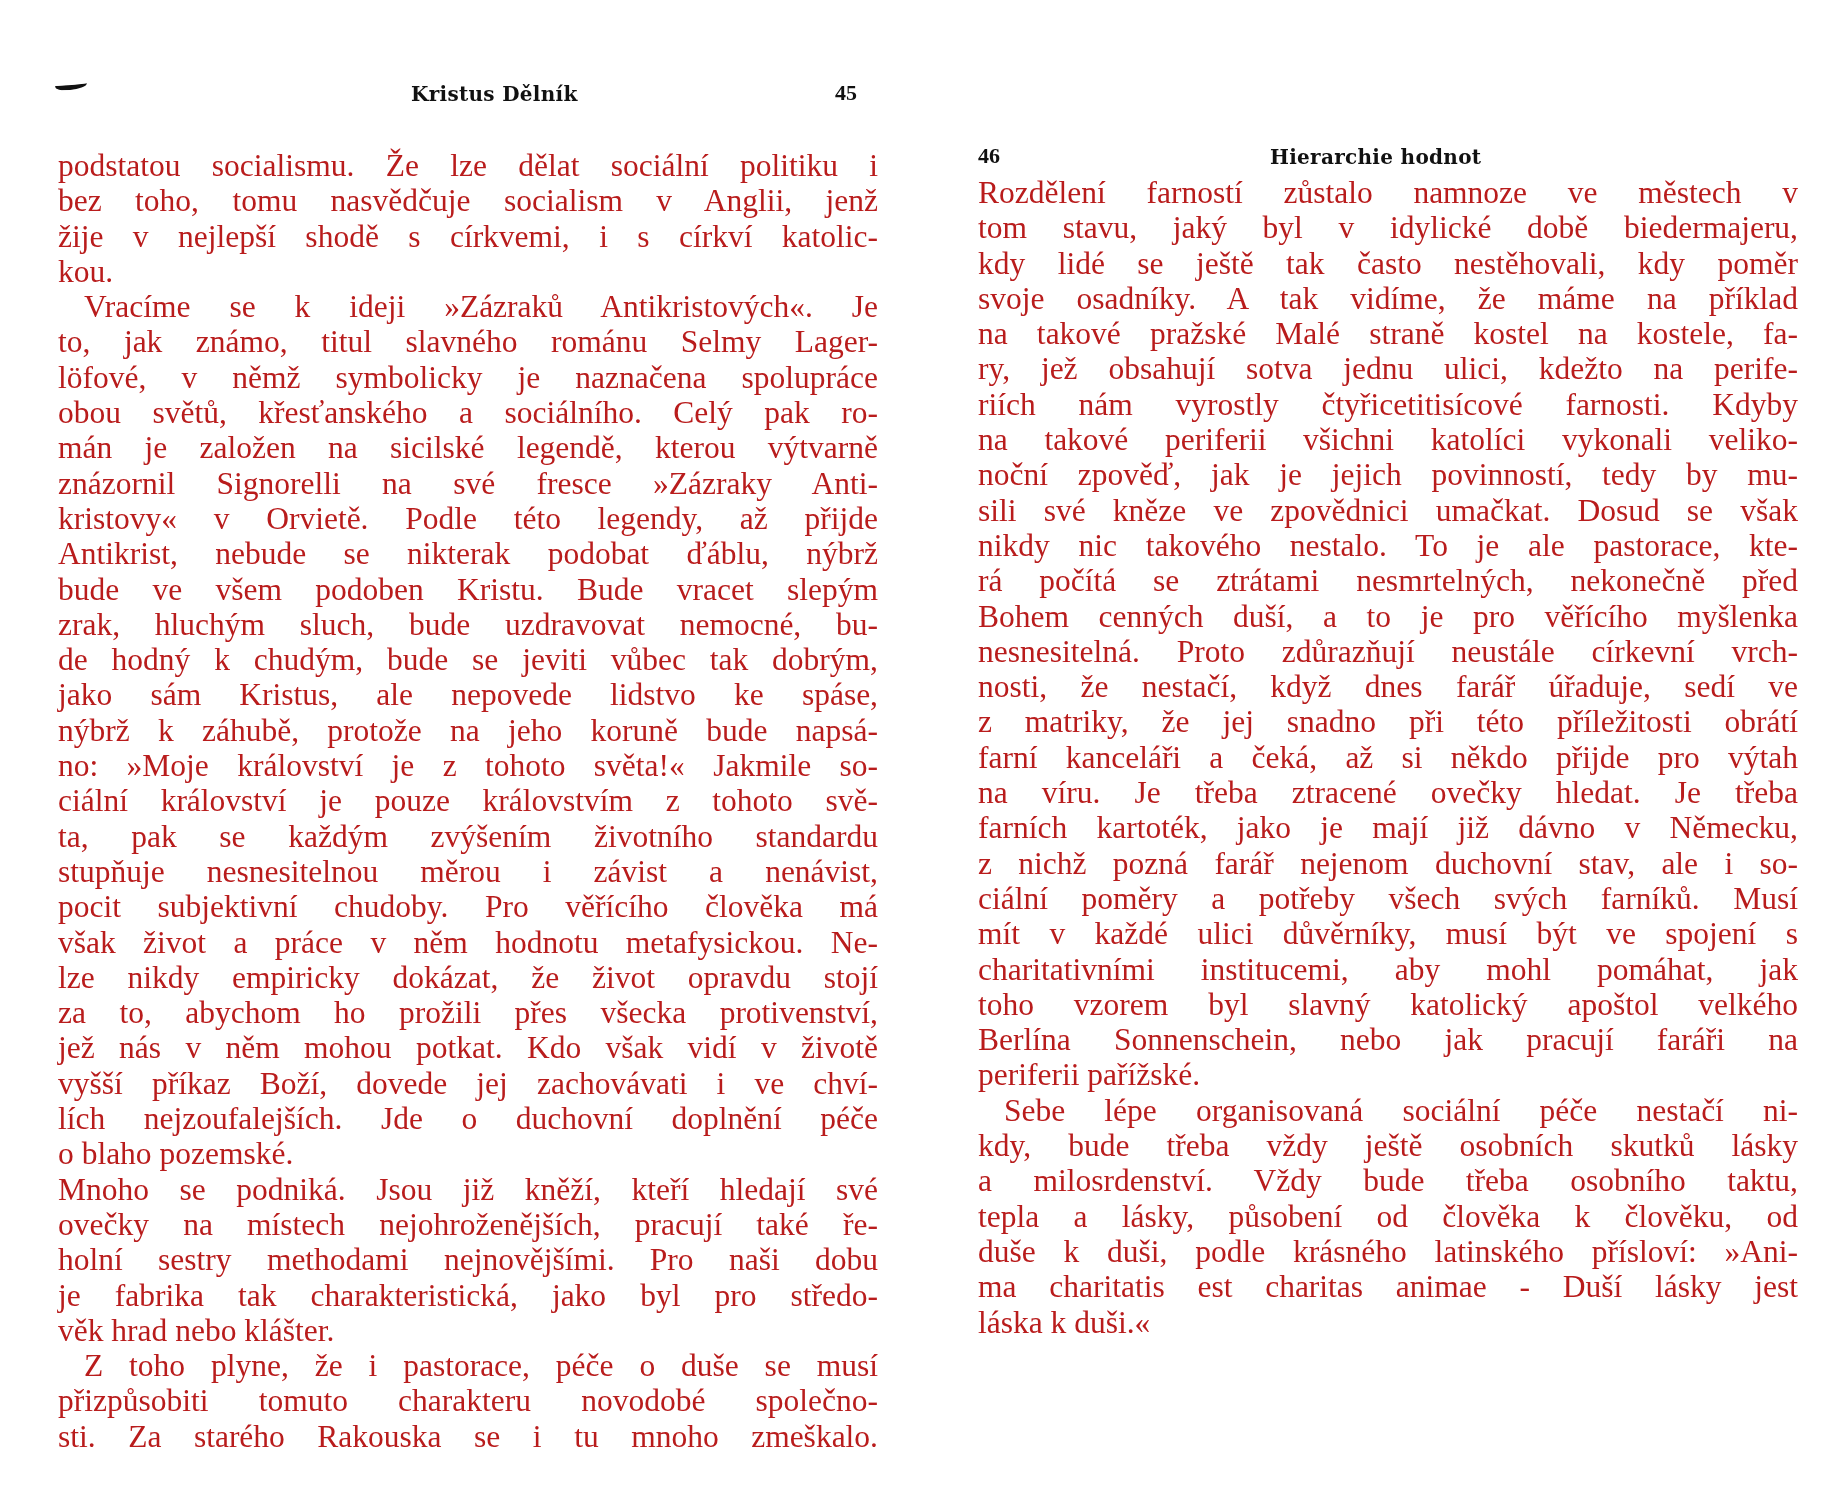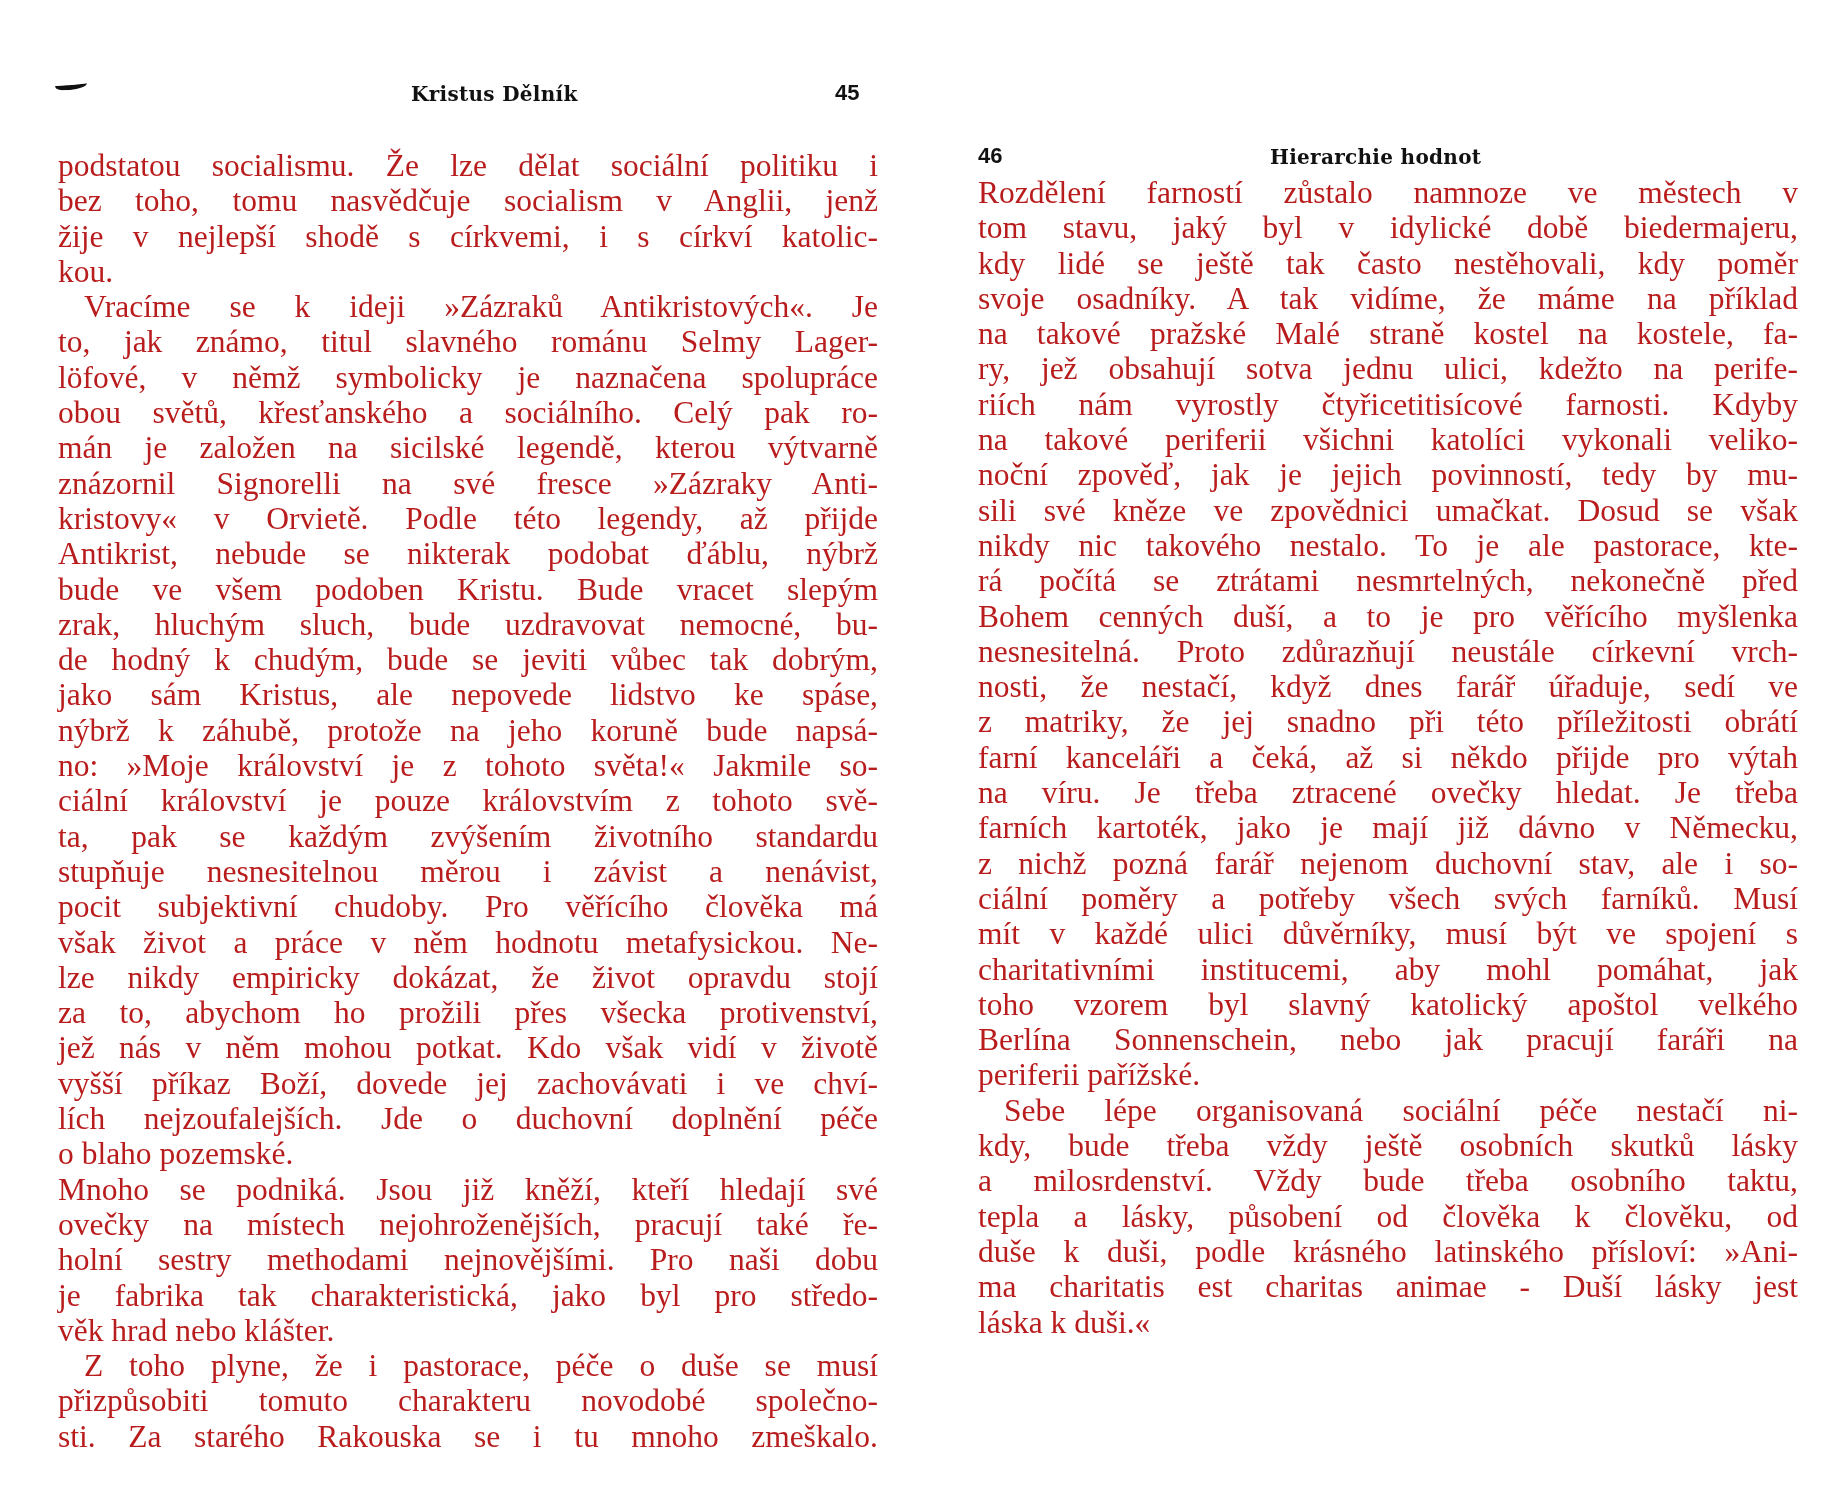--- a/index.html
+++ b/index.html
@@ -3,21 +3,21 @@
 <meta charset="utf-8">
 <style>
   html, body { margin: 0; padding: 0; background: #ffffff; }
   body { width: 1848px; height: 1500px; position: relative; overflow: hidden; color: #111; }
   .page { position: absolute; top: 0; }
   .page.left { left: 58px; width: 820px; }
   .page.right { left: 978px; width: 820px; }
   .corner-mark { position: absolute; left: 55px; top: 80px; width: 32px; height: 10px;
     border-bottom: 5px solid #111; border-radius: 0 0 60% 40%; box-sizing: border-box; transform: rotate(-4deg); }
   .running-head { position: absolute; font-family: "DejaVu Serif", serif; font-weight: bold; font-size: 20px; letter-spacing: 0.3px; color: #111; }
-  .folio { position: absolute; font-family: Liberation Sans, sans-serif; font-weight: bold; font-size: 22px; color: #111; }
+  .folio { position: absolute; font-family: Liberation Serif, serif; font-weight: bold; font-size: 22px; color: #111; }
   .body-text { position: absolute; left: 0; width: 820px; font-family: "Liberation Serif", serif; font-size: 31.5px; line-height: 35.3px; color: #b91c1c; }
   .line { display: block; height: 35.3px; white-space: nowrap; text-align: justify; text-align-last: justify; }
   .line.last { text-align-last: left; }
   .line.indent { padding-left: 26px; }
 </style>
 </head>
 <body>
 
 <div class="corner-mark"></div>
 

